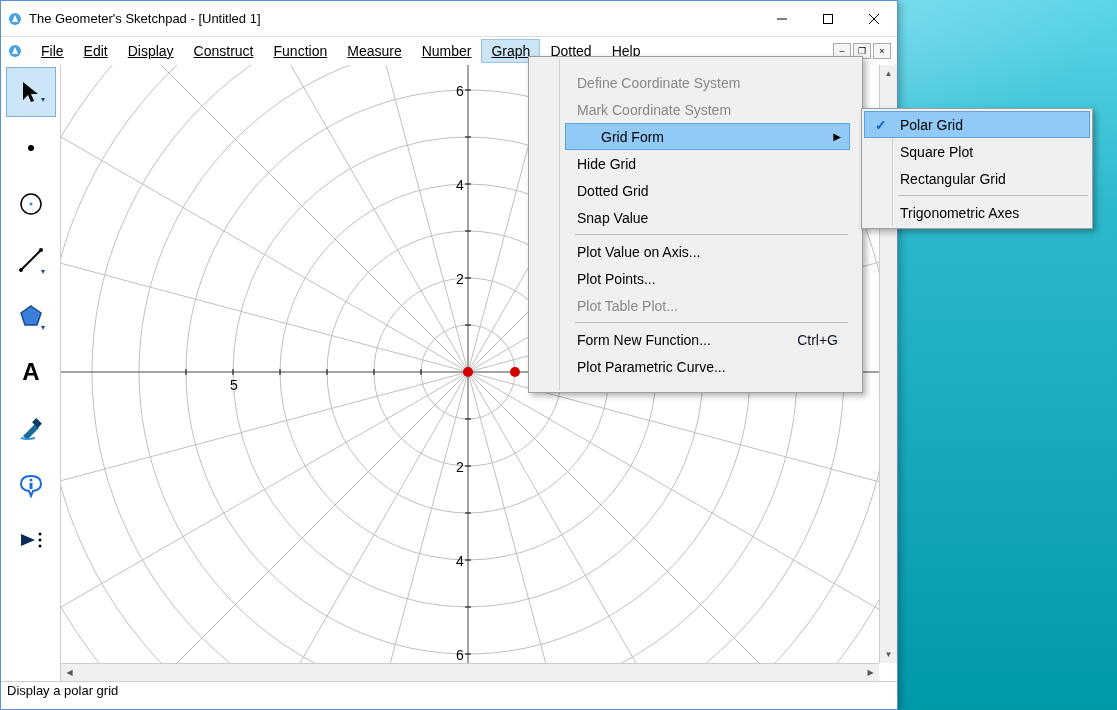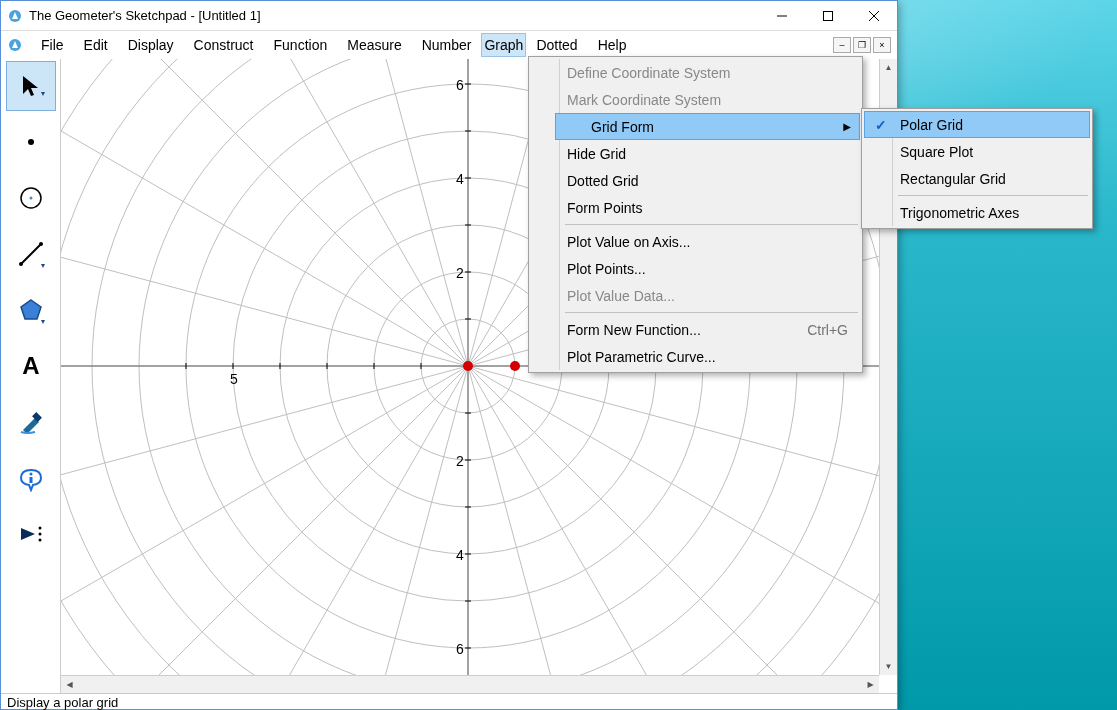--- a/index.html
+++ b/index.html
@@ -1,45 +1,45 @@
 <!DOCTYPE html>
 <html><head>
 <meta charset="utf-8">
 <style>
 * { box-sizing: border-box; margin: 0; padding: 0; font-family: "Segoe UI", Tahoma, sans-serif; }
 body { width: 1117px; height: 710px; background: linear-gradient(135deg, #3bc8d4 0%, #00a8b8 50%, #0099a8 100%); position: relative; overflow: hidden; }
 .desktop-water { position: absolute; inset: 0; background: linear-gradient(180deg, #5dd5e8 0%, #2bb8cc 30%, #0099aa 100%); }
 .desktop-water::before { content: ""; position: absolute; top: 0; left: 0; right: 0; height: 200px; background: radial-gradient(ellipse at 50% 0%, rgba(200,240,250,0.6), transparent 70%); }
 .app-window { position: absolute; left: 0; top: 0; width: 898px; height: 710px; background: #fff; border: 1px solid #5a8fd8; display: flex; flex-direction: column; box-shadow: 2px 2px 8px rgba(0,0,0,0.3); }
-.titlebar { height: 30px; background: #fff; display: flex; align-items: center; padding: 0 0 0 6px; border-bottom: 1px solid #ddd; }
+.titlebar { height: 36px; background: #fff; display: flex; align-items: center; padding: 0 0 0 6px; border-bottom: 1px solid #ddd; }
 .titlebar-icon { width: 16px; height: 16px; margin-right: 6px; }
 .titlebar-text { font-size: 13px; color: #000; flex: 1; }
 .win-controls { display: flex; }
 .win-btn { width: 46px; height: 29px; display: flex; align-items: center; justify-content: center; font-size: 11px; color: #000; }
 .menubar { height: 28px; background: #fff; display: flex; align-items: center; padding: 0 6px; font-size: 14px; color: #000; position: relative; }
 .menubar-icon { width: 16px; height: 16px; margin-right: 8px; }
-.menu-item { padding: 4px 10px; cursor: default; }
-.menu-item.active { background: #cde6f7; border: 1px solid #9ac4e6; padding: 3px 2px; }
+.menu-item { padding: 4px 10px; cursor: default; text-decoration: underline; }
+.menu-item.active { background: #cde6f7; border: 1px solid #9ac4e6; padding: 3px 9px; }
 .mdi-controls { display: flex; gap: 2px; margin-left: auto; }
 .mdi-btn { width: 18px; height: 16px; border: 1px solid #aaa; display: flex; align-items: center; justify-content: center; font-size: 9px; background: #f5f5f5; }
 .workarea { flex: 1; display: flex; background: #f0f0f0; position: relative; }
 .toolbox { width: 60px; background: #fff; border-right: 1px solid #ccc; display: flex; flex-direction: column; align-items: center; padding-top: 2px; gap: 6px; }
 .tool-btn { width: 50px; height: 50px; display: flex; align-items: center; justify-content: center; border: 1px solid transparent; }
 .tool-btn.selected { background: #cde6f7; border: 1px solid #7bb1e0; }
 .canvas-area { flex: 1; position: relative; background: #fff; overflow: hidden; }
 .canvas-svg { position: absolute; inset: 0; }
 .scroll-h { position: absolute; bottom: 0; left: 60px; right: 18px; height: 18px; background: #f0f0f0; border-top: 1px solid #ccc; display: flex; align-items: center; }
 .scroll-v { position: absolute; top: 0; right: 0; bottom: 18px; width: 18px; background: #f0f0f0; border-left: 1px solid #ccc; }
 .scroll-arrow { width: 17px; height: 17px; background: #f0f0f0; display: flex; align-items: center; justify-content: center; font-size: 8px; color: #555; }
-.statusbar { height: 16px; background: #fff; border-top: 1px solid #ccc; font-size: 13px; color: #000; padding: 1px 6px; }
-.dropdown-menu { position: absolute; top: 56px; left: 528px; width: 335px; background: #f0f0f0; border: 1px solid #a0a0a0; box-shadow: 3px 3px 6px rgba(0,0,0,0.3); z-index: 100; padding: 2px; }
+.statusbar { height: 28px; background: #fff; border-top: 1px solid #ccc; font-size: 13px; color: #000; padding: 1px 6px; }
+.dropdown-menu { position: absolute; top: 56px; left: 528px; width: 335px; background: #f0f0f0; border: 1px solid #a0a0a0; box-shadow: 3px 3px 6px rgba(0,0,0,0.3); z-index: 100; padding: 12px; }
 .dropdown-item { height: 27px; display: flex; align-items: center; padding-left: 36px; padding-right: 12px; font-size: 14px; color: #000; position: relative; }
 .dropdown-item.disabled { color: #888; }
 .dropdown-item.highlighted { background: #91c9f7; border: 1px solid #5aa5e0; padding-left: 35px; margin-left: 24px; }
-.dropdown-item .shortcut { margin-left: auto; color: #737373; }
+.dropdown-item .shortcut { margin-left: auto; color: #0f172a; }
 .dropdown-item .arrow { position: absolute; right: 8px; font-size: 10px; }
 .dropdown-sep { height: 1px; background: #c0c0c0; margin: 3px 2px 3px 34px; }
 .submenu { position: absolute; top: 108px; left: 861px; width: 232px; background: #f0f0f0; border: 1px solid #a0a0a0; box-shadow: 3px 3px 6px rgba(0,0,0,0.3); z-index: 101; padding: 2px; }
 .submenu-item { height: 27px; display: flex; align-items: center; padding-left: 36px; font-size: 14px; color: #000; position: relative; }
 .submenu-item.highlighted { background: #91c9f7; border: 1px solid #5aa5e0; padding-left: 35px; }
 .submenu-item .check { position: absolute; left: 10px; color: #1560bd; font-weight: bold; }
 .axis-label { font-size: 14px; fill: #000; font-family: sans-serif; }
 .dropdown-gutter { position: absolute; left: 30px; top: 2px; bottom: 2px; width: 1px; background: #d0d0d0; }
 </style>
 </head>
@@ -252,25 +252,25 @@
 <div class="dropdown-menu">
   <div class="dropdown-gutter"></div>
   <div class="dropdown-item disabled">Define Coordinate System</div>
   <div class="dropdown-item disabled">Mark Coordinate System</div>
   <div class="dropdown-item highlighted">
     <span>Grid Form</span>
     <span class="arrow">▶</span>
   </div>
   <div class="dropdown-item">Hide Grid</div>
   <div class="dropdown-item">Dotted Grid</div>
-  <div class="dropdown-item">Form Points</div>
+  <div class="dropdown-item">Snap Value</div>
   <div class="dropdown-sep"></div>
   <div class="dropdown-item">Plot Value on Axis...</div>
   <div class="dropdown-item">Plot Points...</div>
-  <div class="dropdown-item disabled">Plot Value Data...</div>
+  <div class="dropdown-item disabled">Plot Table Plot...</div>
   <div class="dropdown-sep"></div>
   <div class="dropdown-item">
     <span>Form New Function...</span>
     <span class="shortcut">Ctrl+G</span>
   </div>
   <div class="dropdown-item">Plot Parametric Curve...</div>
 </div>
 
 <div class="submenu">
   <div class="dropdown-gutter"></div>

